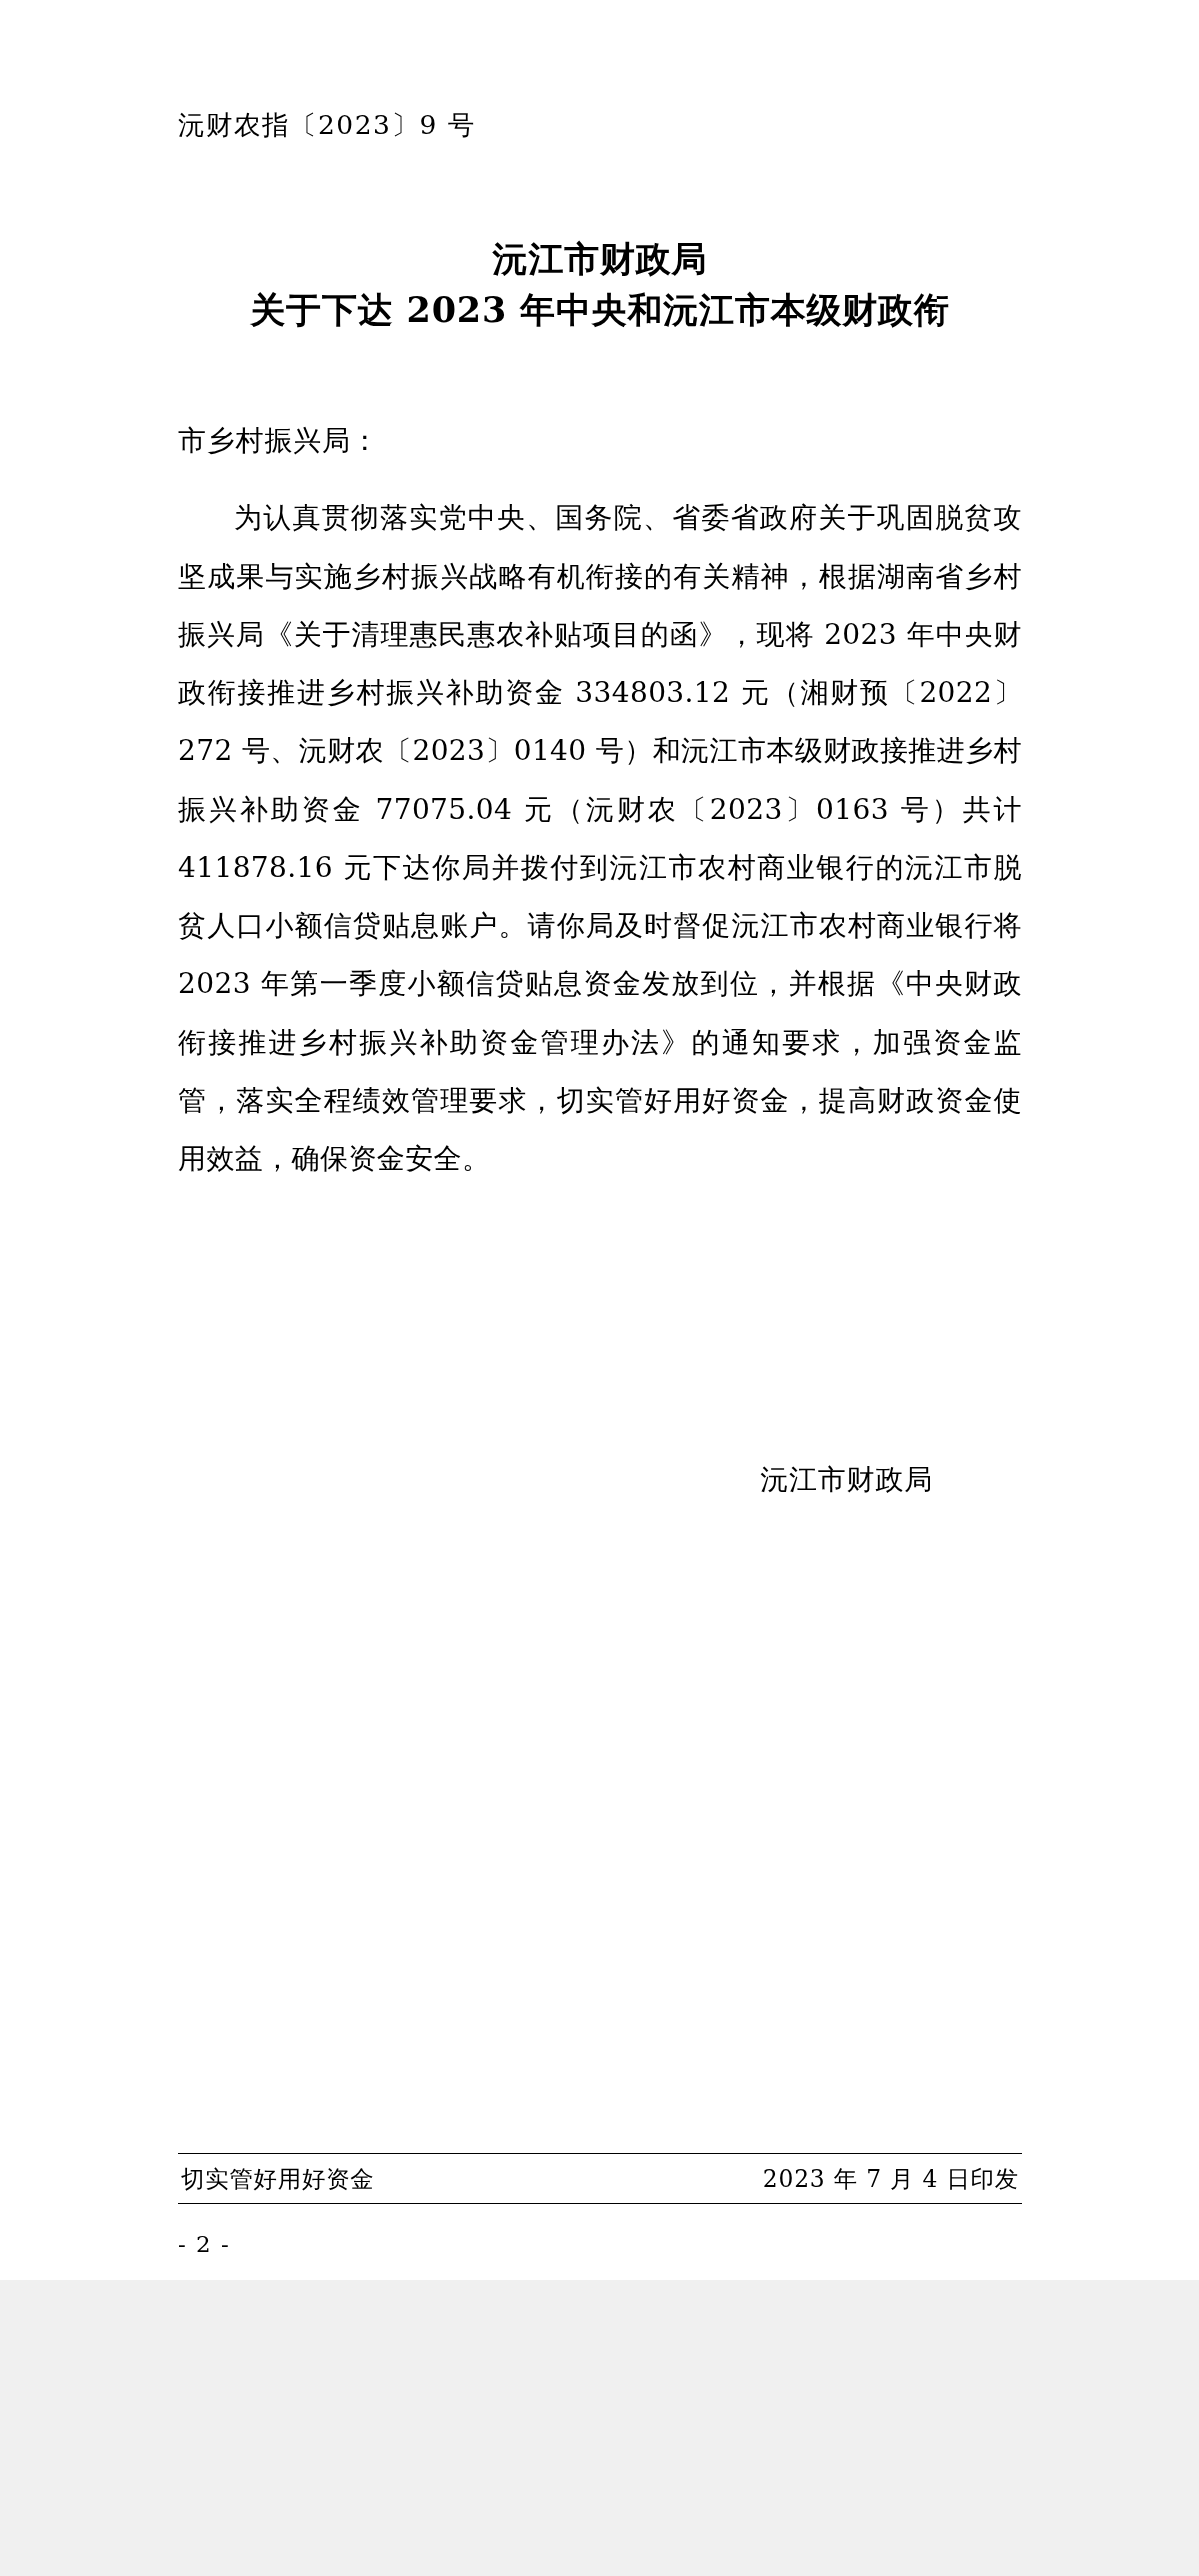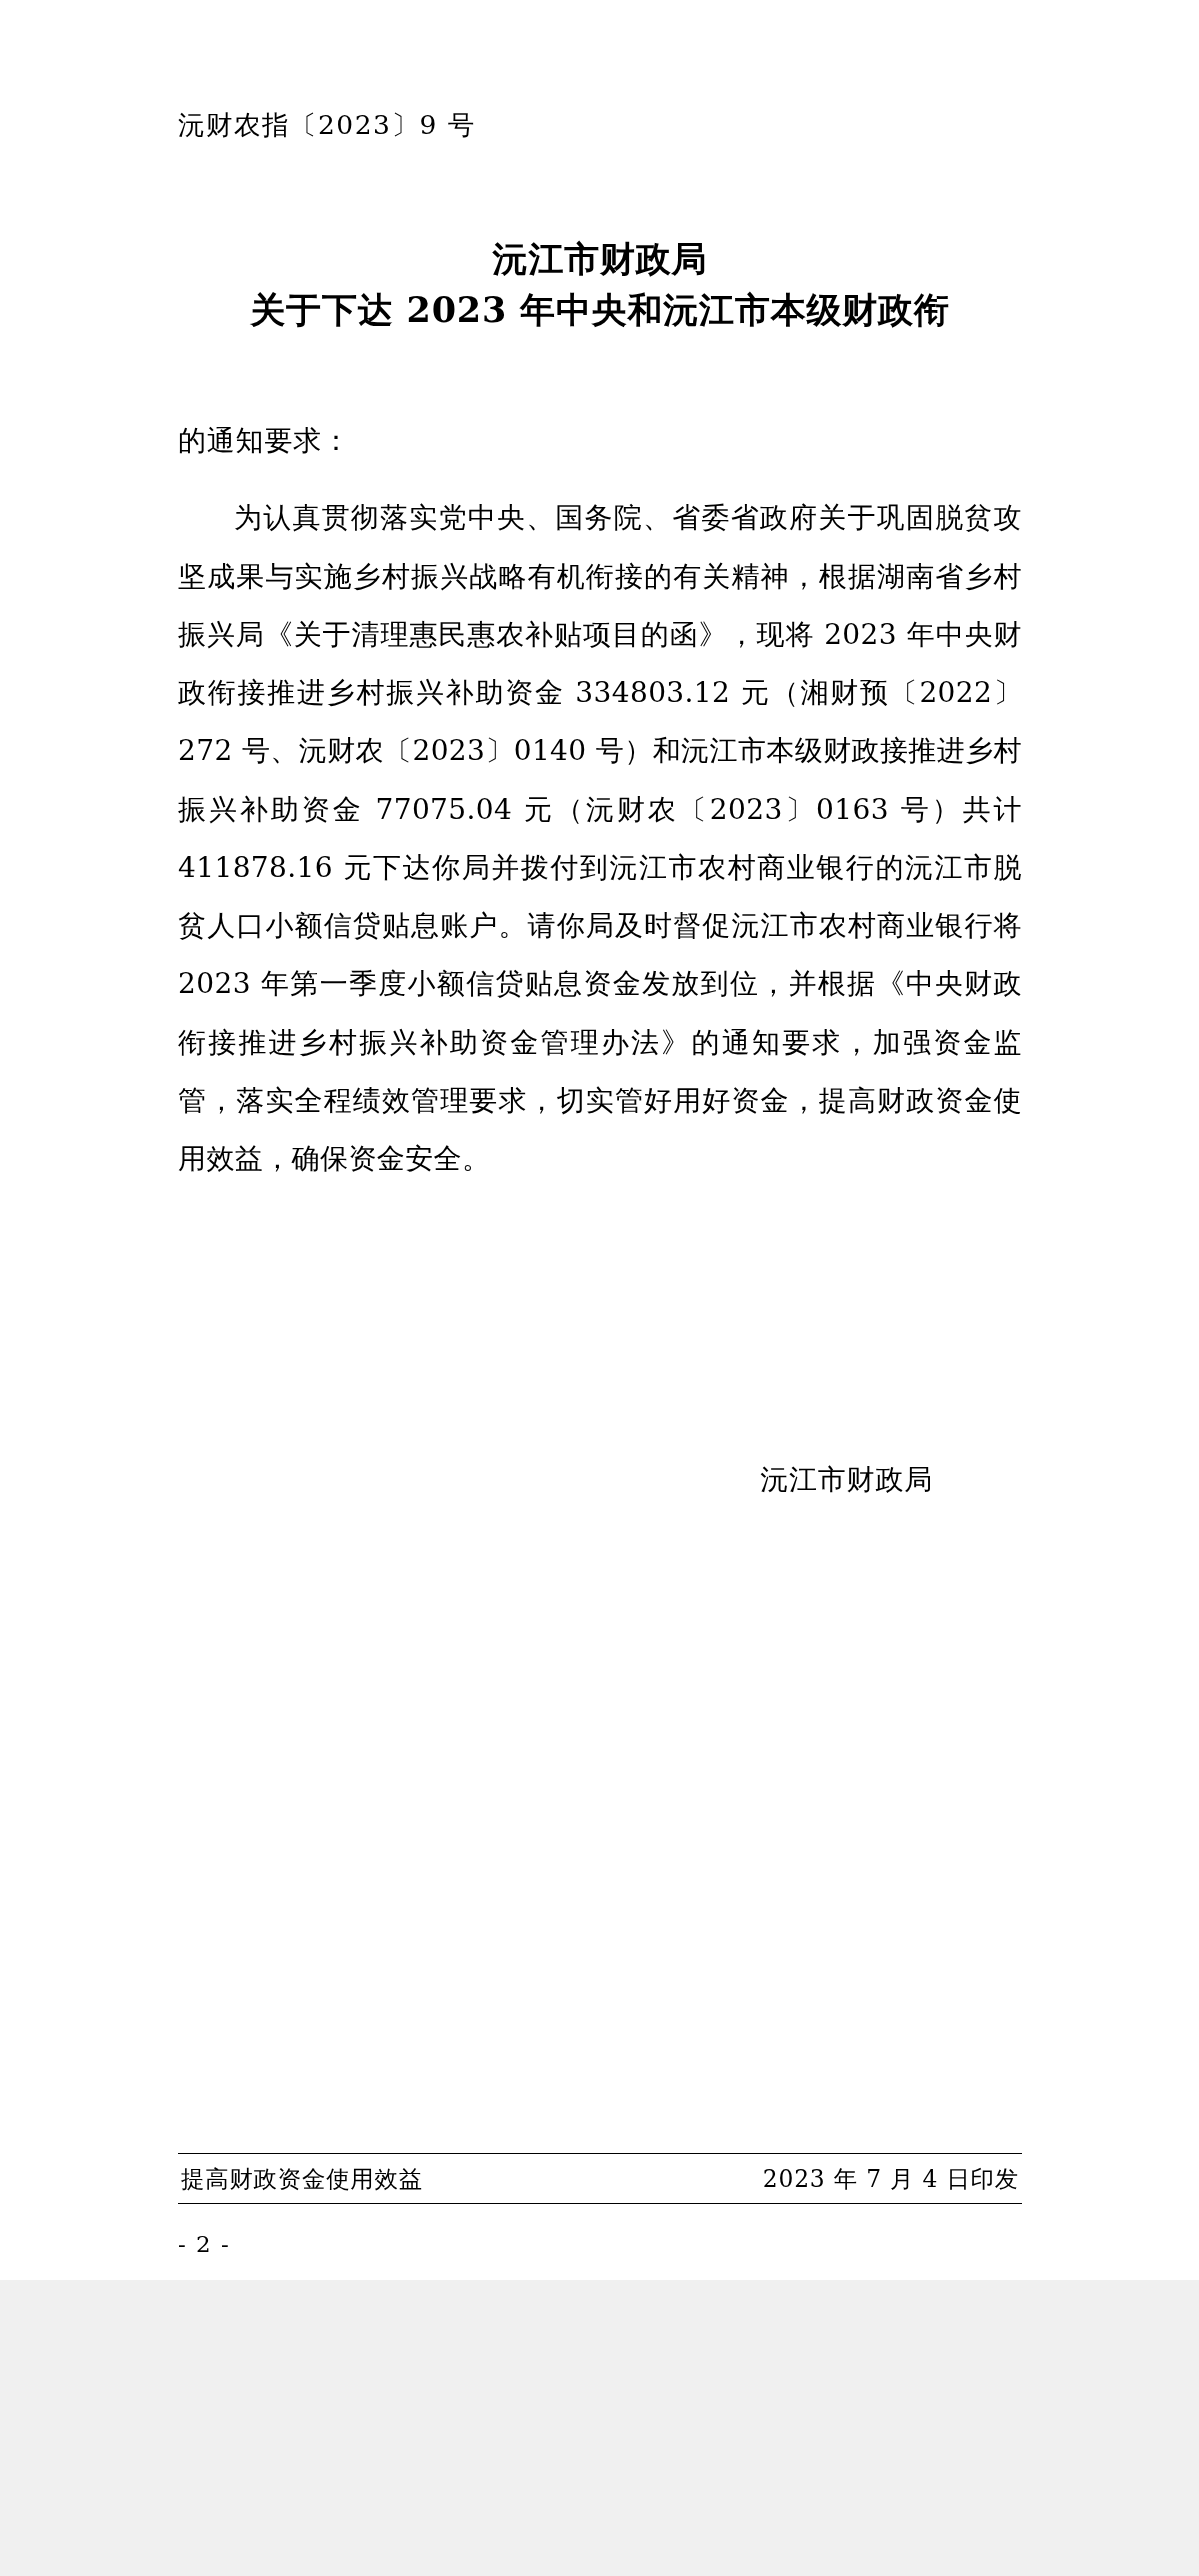--- a/index.html
+++ b/index.html
@@ -104,34 +104,34 @@
 <div class="page">
   <div class="doc-inner">
 
     <div class="doc-number">沅财农指〔2023〕9 号</div>
 
     <div class="title-block">
       <span class="title-line">沅江市财政局</span>
       <span class="title-line">关于下达 2023 年中央和沅江市本级财政衔</span>
     </div>
 
-    <div class="recipient">的通知要求：</div>
+    <div class="recipient">市乡村振兴局：</div>
 
     <div class="body-text">为认真贯彻落实党中央、国务院、省委省政府关于巩固脱贫攻坚成果与实施乡村振兴战略有机衔接的有关精神，根据湖南省乡村振兴局《关于清理惠民惠农补贴项目的函》，现将 2023 年中央财政衔接推进乡村振兴补助资金 334803.12 元（湘财预〔2022〕272 号、沅财农〔2023〕0140 号）和沅江市本级财政接推进乡村振兴补助资金 77075.04 元（沅财农〔2023〕0163 号）共计 411878.16 元下达你局并拨付到沅江市农村商业银行的沅江市脱贫人口小额信贷贴息账户。请你局及时督促沅江市农村商业银行将 2023 年第一季度小额信贷贴息资金发放到位，并根据《中央财政衔接推进乡村振兴补助资金管理办法》的通知要求，加强资金监管，落实全程绩效管理要求，切实管好用好资金，提高财政资金使用效益，确保资金安全。</div>
 
     <div class="signature">
       <span class="sig-line">沅江市财政局</span>
     </div>
 
   </div>
 
   <div class="footer">
     <div class="footer-rule-top"></div>
     <div class="footer-row">
-      <span>提高财政资金使用效益</span>
+      <span>切实管好用好资金</span>
       <span>2023 年 7 月 4 日印发</span>
     </div>
     <div class="footer-rule-bottom"></div>
   </div>
 
   <div class="page-num">- 2 -</div>
 </div>
 
 
 </body></html>

